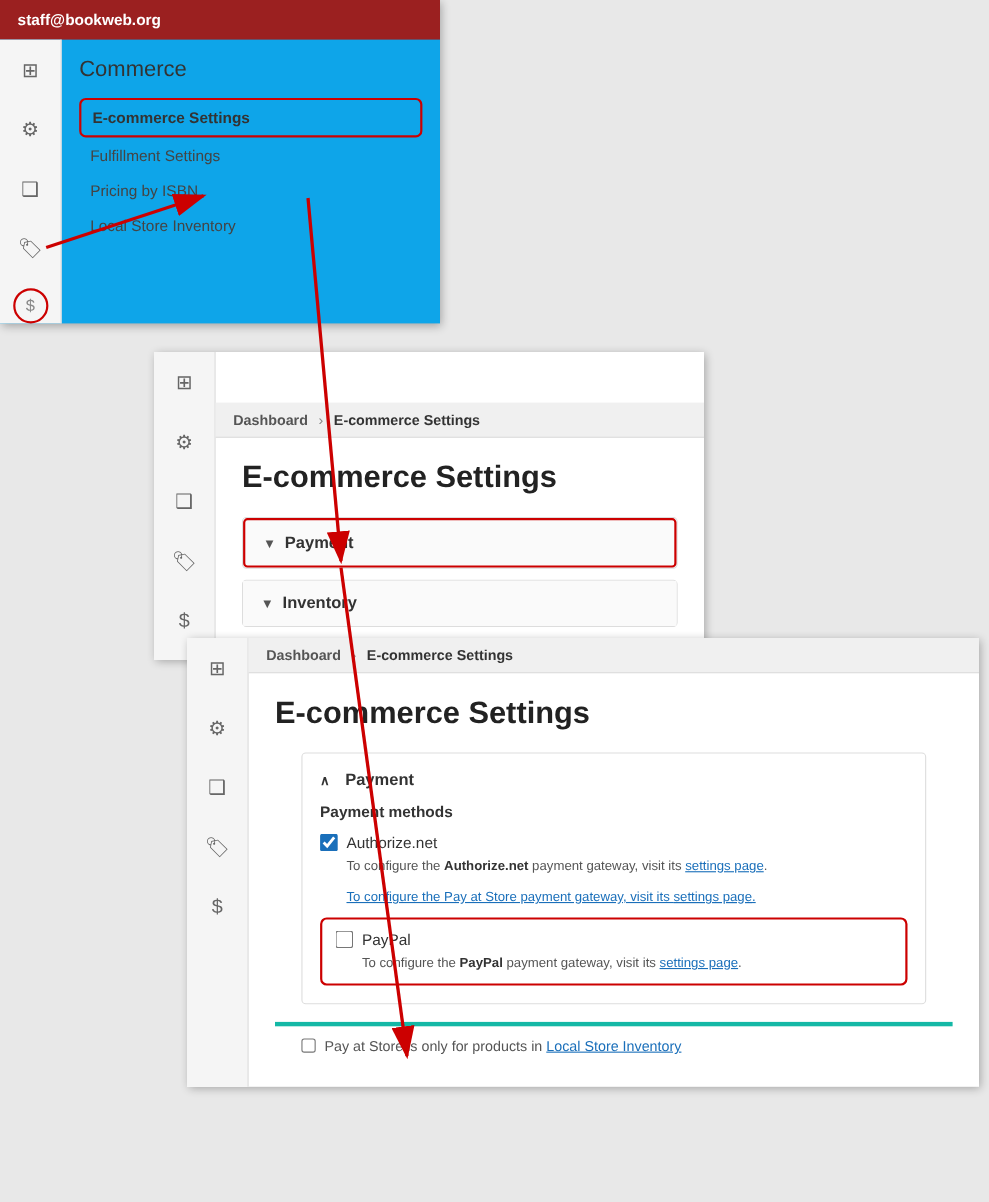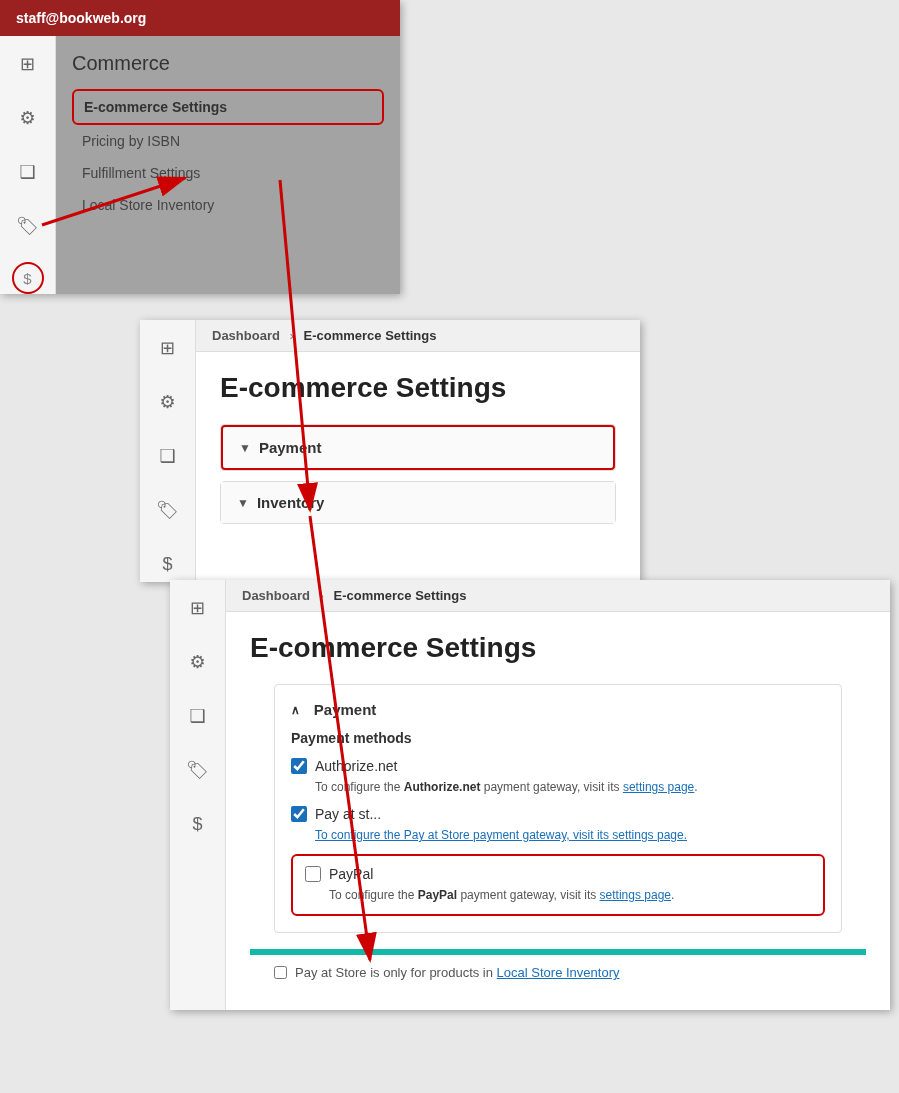--- a/index.html
+++ b/index.html
@@ -10,21 +10,21 @@
       min-height: 1093px;
       position: relative;
       overflow: hidden;
     }
 
     
     .panel1 {
       position: absolute;
       top: 0; left: 0;
       width: 400px;
-      background: #a3a3a3;
+      background: #0ea5e9;
       box-shadow: 2px 2px 8px rgba(0,0,0,0.3);
       z-index: 1;
     }
     .panel1-header {
       background: #9b2020;
       color: white;
       padding: 10px 16px;
       font-size: 14px;
       font-weight: bold;
     }
@@ -93,20 +93,21 @@
       background: #f5f5f5;
       border-right: 1px solid #ddd;
       display: flex;
       flex-direction: column;
       align-items: center;
       padding-top: 10px;
       gap: 18px;
     }
     .panel2-main {
       flex: 1;
+      margin-top: 46px;
     }
     .breadcrumb-bar {
       background: #f0f0f0;
       padding: 8px 16px;
       font-size: 13px;
       color: #555;
       border-bottom: 1px solid #ddd;
     }
     .breadcrumb-bar a {
       color: #555;
@@ -224,21 +225,21 @@
       margin-top: 8px;
       background: white;
     }
     .bottom-checkbox-row {
       padding: 10px 24px;
       font-size: 13px;
       color: #555;
       display: flex;
       align-items: center;
       gap: 8px;
-      border-top: 6px solid #14b8a6;
+      border-top: 4px solid #14b8a6;
     }
     .bottom-checkbox-row a {
       color: #1a6fba;
     }
 
     
     .arrow-svg {
       position: absolute;
       pointer-events: none;
       z-index: 10;
@@ -270,24 +271,24 @@
       <div class="sidebar-icon">❑</div>
       <div class="sidebar-icon">🏷</div>
       <div class="sidebar-icon red-circle">$</div>
     </div>
     <div class="menu-content">
       <div class="menu-section-title">Commerce</div>
       <div class="menu-item highlighted">
         <span>E-commerce Settings</span>
       </div>
       <div class="menu-item">
+        <span>Fulfillment Settings</span>
+      </div>
+      <div class="menu-item">
         <span>Pricing by ISBN</span>
-      </div>
-      <div class="menu-item">
-        <span>Fulfillment Settings</span>
       </div>
       <div class="menu-item">
         <span>Local Store Inventory</span>
       </div>
     </div>
   </div>
 </div>
 
 <div class="panel2">
   <div class="panel2-sidebar">
@@ -351,24 +352,20 @@
             <div class="checkbox-row">
               <input type="checkbox" checked="" style="">
               <span class="checkbox-label">Authorize.net</span>
             </div>
             <div class="method-description">
               To configure the <strong>Authorize.net</strong> payment gateway, visit its <a href="#">settings page</a>.
             </div>
           </div>
 
           <div class="payment-method-row">
-            <div class="checkbox-row">
-              <input type="checkbox" checked="" style="">
-              <span class="checkbox-label">Pay at st...</span>
-            </div>
             <div class="method-description" style="color:#1a6fba; text-decoration:underline;">
               To configure the Pay at Store payment gateway, visit its <a href="#">settings page</a>.
             </div>
           </div>
 
           <div class="paypal-box">
             <div class="checkbox-row">
               <input type="checkbox" style="">
               <span class="checkbox-label">PayPal</span>
             </div>

